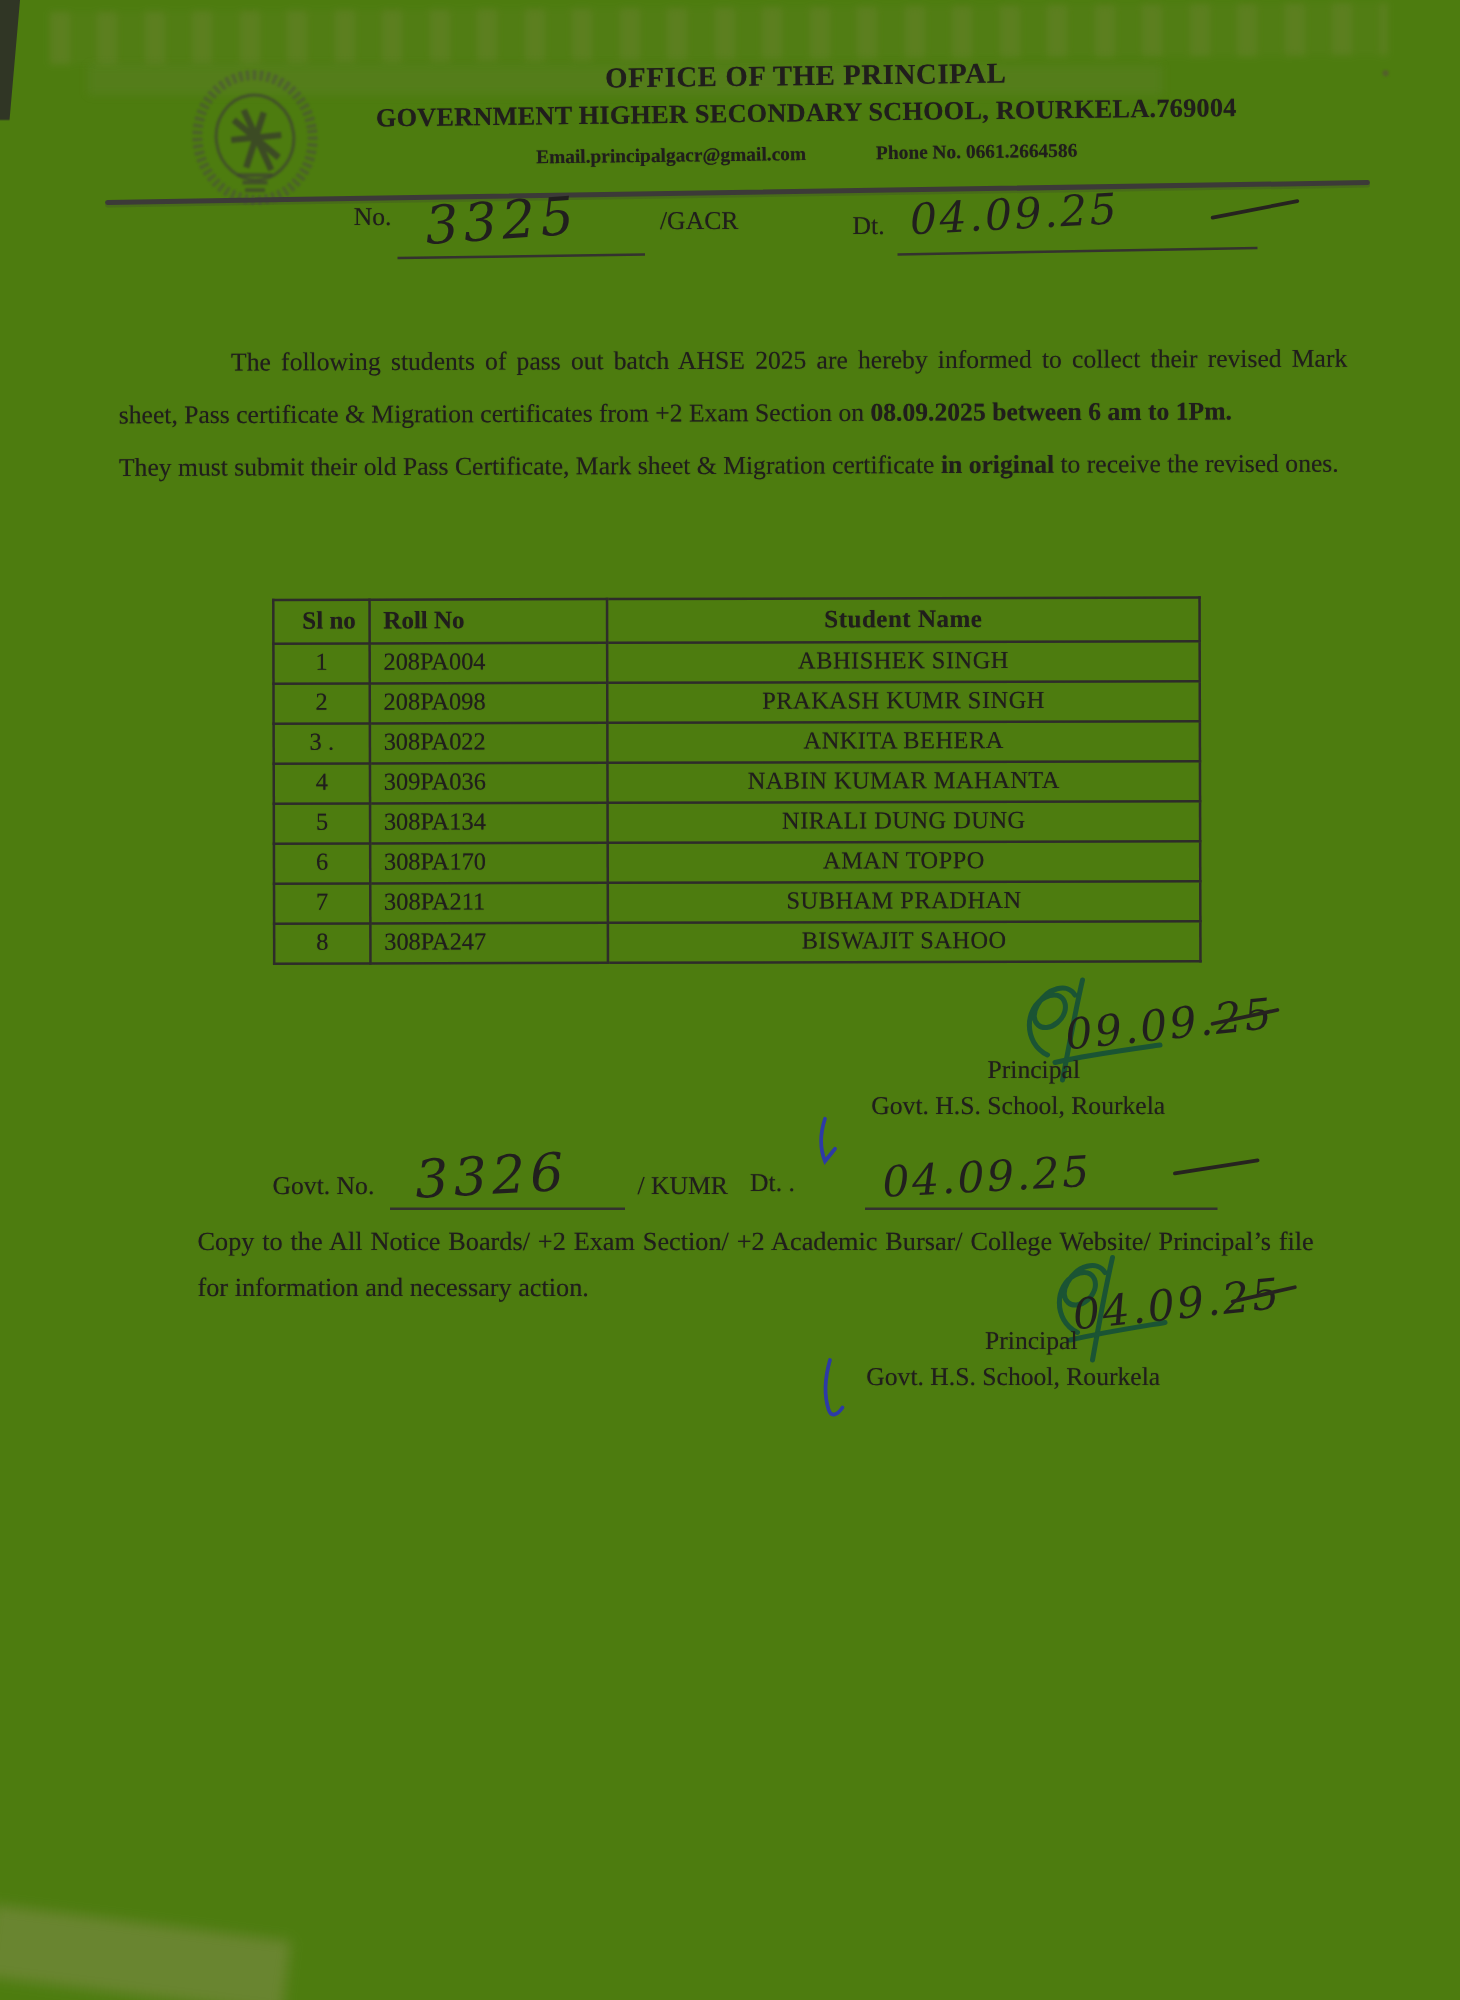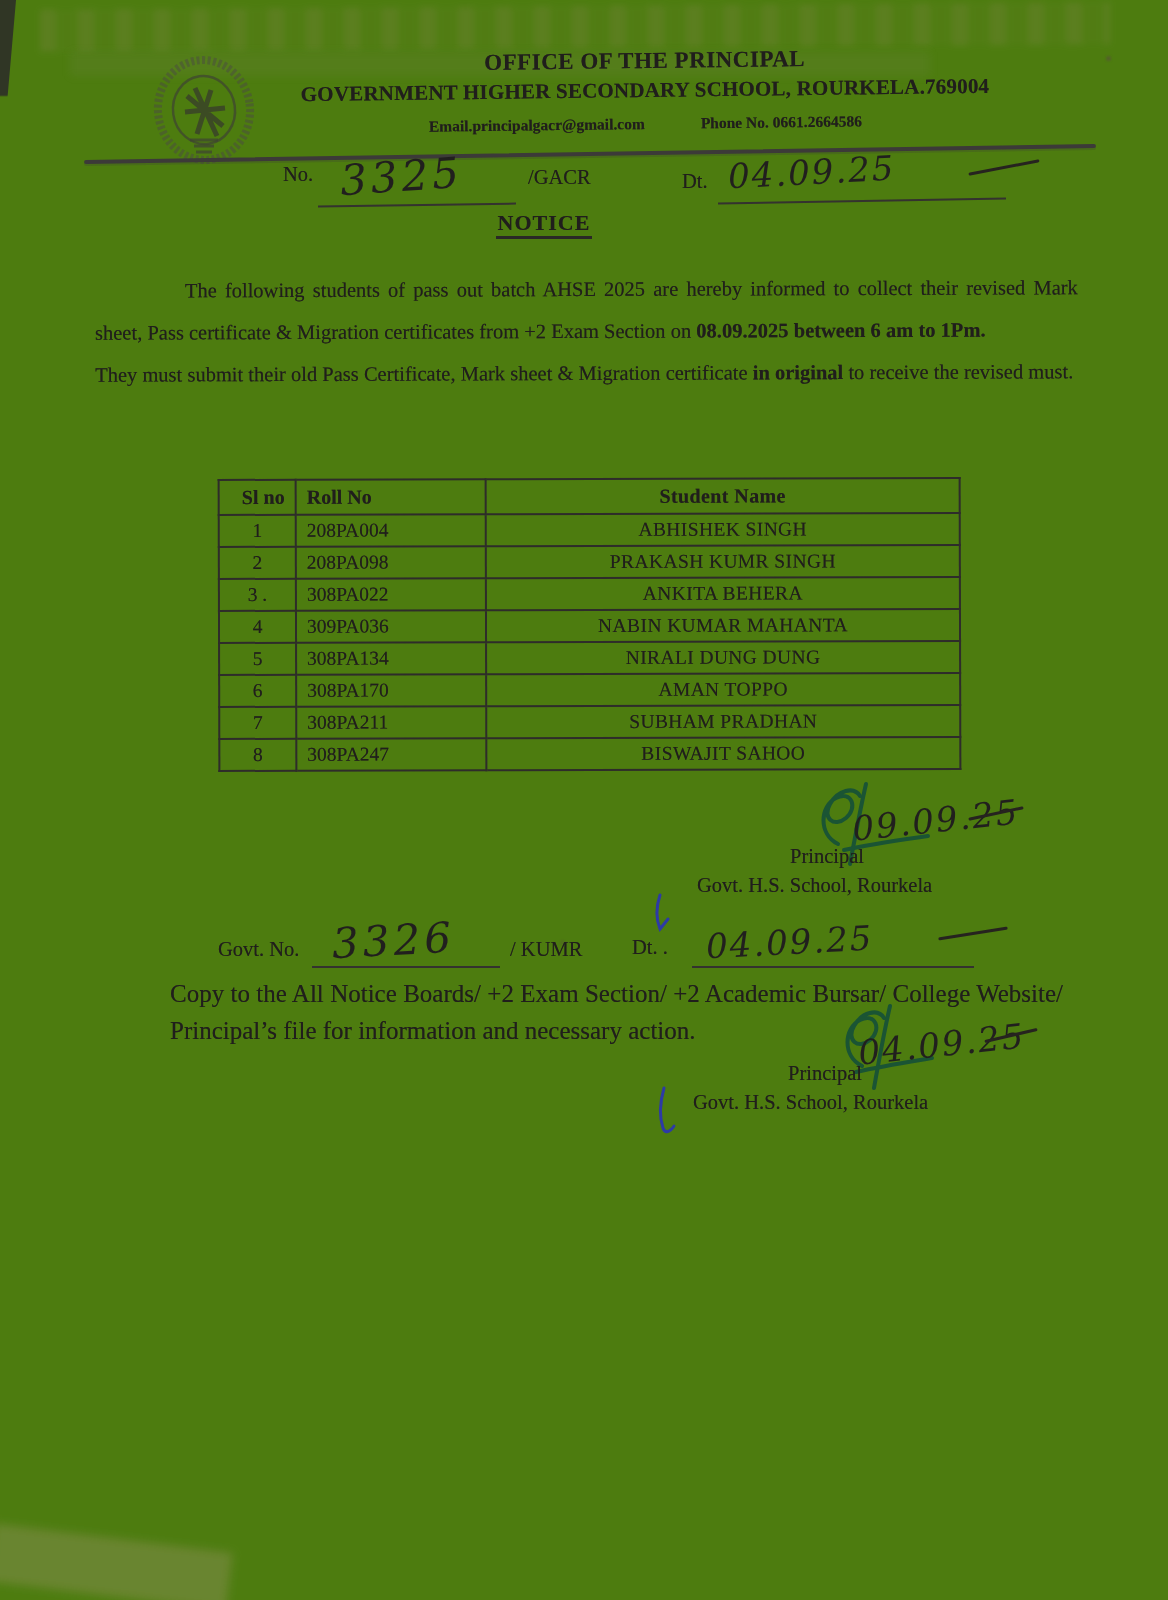--- a/index.html
+++ b/index.html
@@ -82,27 +82,24 @@
 
   <span class="abs label print" style="left:283px;top:163px;">No.</span>
   <div class="abs field-line" style="left:318px;top:204px;width:198px;transform:rotate(-.8deg);"></div>
   <span class="abs hand hand-big" style="left:340px;top:152px;transform:rotate(-4deg);">3325</span>
   <span class="abs label print" style="left:528px;top:166px;">/GACR</span>
   <span class="abs label print" style="left:682px;top:170px;">Dt.</span>
   <div class="abs field-line" style="left:718px;top:200px;width:288px;transform:rotate(-1deg);"></div>
   <span class="abs hand hand-date" style="left:728px;top:152px;transform:rotate(-3deg);">04.09.25</span>
   <div class="abs pen-tail" style="left:968px;top:166px;width:72px;transform:rotate(-11deg);"></div>
 
-  <div class="abs notice-title print">
-    <span>NOTICE</span>
-  </div>
 
   <div class="abs body-text print">
     <p class="p1"><span>The following students of pass out batch AHSE 2025 are hereby informed to collect their revised Mark sheet, Pass certificate &amp; Migration certificates from +2 Exam Section on </span><b>08.09.2025</b><b> between 6 am to 1Pm.</b></p>
-    <p class="p2"><span>They must submit their old Pass Certificate, Mark sheet &amp; Migration certificate </span><b>in original</b><span> to receive the revised must.</span></p>
+    <p class="p2"><span>They must submit their old Pass Certificate, Mark sheet &amp; Migration certificate </span><b>in original</b><span> to receive the revised ones.</span></p>
   </div>
 
   <table class="students print">
     <thead>
       <tr>
         <th class="col-sl">Sl no</th>
         <th class="col-roll">Roll No</th>
         <th class="col-name">Student Name</th>
       </tr>
     </thead>
@@ -161,26 +158,26 @@
   <span class="abs sig-text print" style="left:697px;top:874px;">Govt. H.S. School, Rourkela</span>
 
   <svg class="abs" style="left:648px;top:893px;" width="26" height="44" viewBox="0 0 26 44">
     <path class="blue-ink" d="M12,2 C8,14 8,26 12,36 L20,26"></path>
   </svg>
 
   <span class="abs label print" style="left:218px;top:938px;">Govt. No.</span>
   <div class="abs field-line" style="left:312px;top:966px;width:188px;"></div>
   <span class="abs hand hand-big" style="left:332px;top:916px;transform:rotate(-3deg);">3326</span>
   <span class="abs label print" style="left:510px;top:938px;">/ KUMR</span>
-  <span class="abs label print" style="left:632px;top:936px;">Dt. .</span>
+  <span class="abs label print" style="left:600px;top:936px;">Dt. .</span>
   <div class="abs field-line" style="left:692px;top:966px;width:282px;"></div>
   <span class="abs hand hand-date" style="left:706px;top:922px;transform:rotate(-3deg);">04.09.25</span>
   <div class="abs pen-tail" style="left:938px;top:932px;width:70px;transform:rotate(-9deg);"></div>
 
-  <div class="abs print" style="left:170px;width:893px;top:975px;font-size:25px;line-height:37px;text-align:justify;">Copy to the All Notice Boards/ +2 Exam Section/ +2 Academic Bursar/ College Website/ Principal’s file for information and necessary action.</div>
+  <div class="abs print" style="left:158px;width:893px;top:975px;font-size:21px;line-height:37px;text-align:justify;">Copy to the All Notice Boards/ +2 Exam Section/ +2 Academic Bursar/ College Website/ Principal’s file for information and necessary action.</div>
 
   <svg class="abs sig-svg" style="left:822px;top:1000px;" width="210" height="105" viewBox="0 0 210 105">
     <path class="green-ink" d="M40,66 C20,56 22,28 38,20 C54,12 60,30 48,40 C36,50 24,40 32,26 C40,12 56,8 62,18"></path>
     <path class="green-ink" d="M68,6 C62,32 57,60 52,88"></path>
     <path class="green-ink" d="M34,72 C60,66 86,62 110,58" stroke-width="3"></path>
   </svg>
   <span class="abs hand hand-date" style="left:858px;top:1024px;transform:rotate(-6deg);">04.09.25</span>
   <div class="abs pen-tail" style="left:984px;top:1034px;width:54px;transform:rotate(-13deg);"></div>
   <span class="abs sig-text print" style="left:788px;top:1062px;">Principal</span>
   <span class="abs sig-text print" style="left:693px;top:1091px;">Govt. H.S. School, Rourkela</span>

